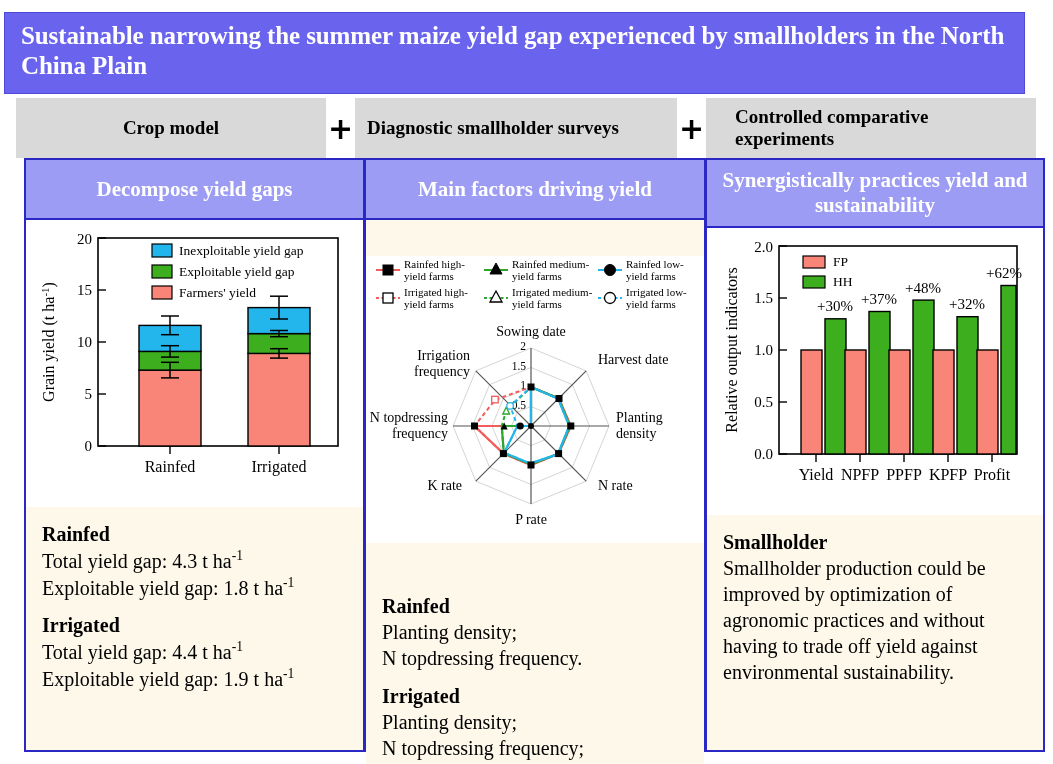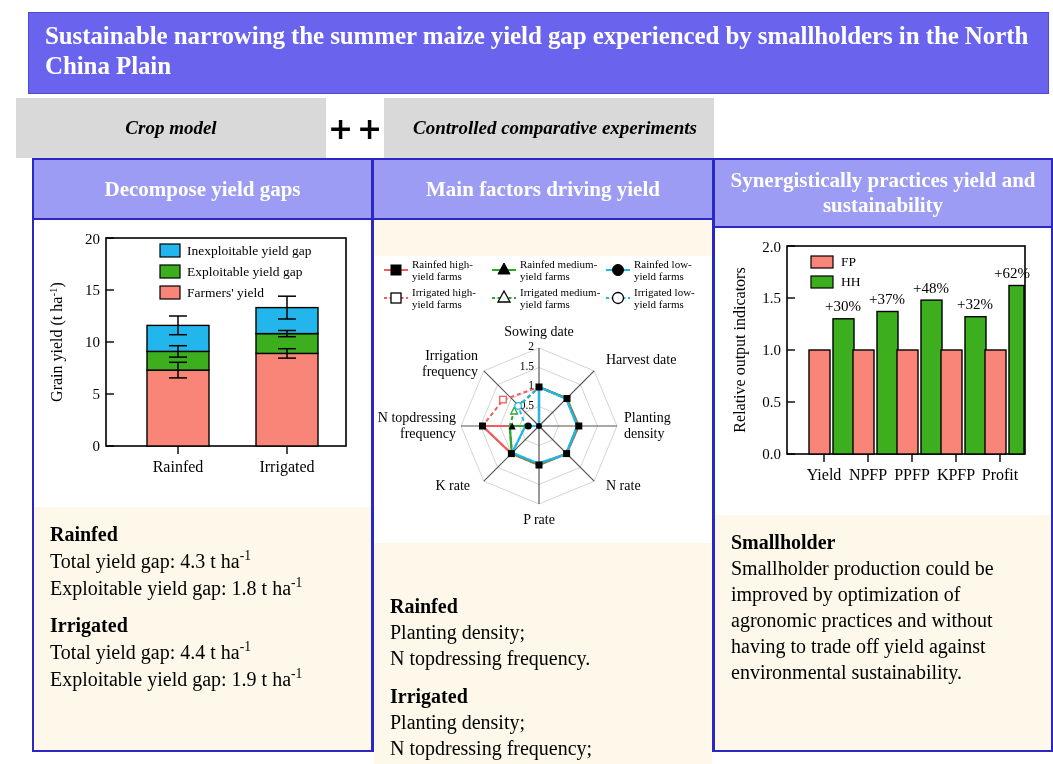--- a/index.html
+++ b/index.html
@@ -2,41 +2,41 @@
 <html><head>
 <meta charset="utf-8">
 <style>
   html,body{margin:0;padding:0;background:#ffffff;}
   body{width:1053px;height:764px;font-family:"Liberation Serif",serif;overflow:hidden;}
 
   .poster{position:relative;width:1053px;height:764px;box-sizing:border-box;}
 
   
   .title-bar{
-    position:absolute;left:28px;top:12px;width:1021px;height:82px;
+    position:absolute;left:4px;top:12px;width:1021px;height:82px;
     background:#6a63ee;color:#ffffff;box-sizing:border-box;
     padding:8px 14px 0 16px;
     font-weight:bold;font-size:25px;line-height:1.18;letter-spacing:-0.1px;
     border:1px solid #4f49d8;
   }
 
   
   .method-strip{position:absolute;left:16px;top:98px;width:1021px;height:60px;
-    display:flex;align-items:stretch;font-style:italic;}
+    display:flex;align-items:stretch;}
   .method-box{background:#d9d9d9;display:flex;align-items:center;justify-content:center;
     text-align:center;font-weight:bold;font-size:19px;line-height:1.15;color:#000;
     padding:2px 8px;box-sizing:border-box;}
   .mb1{width:310px;}
   .mb2{width:322px;justify-content:flex-start;padding-left:12px;text-align:left;}
   .mb3{width:330px;justify-content:flex-start;padding-left:29px;text-align:left;}
   .plus{width:29px;display:flex;align-items:center;justify-content:center;
     font-size:30px;font-weight:bold;color:#000;font-family:"DejaVu Sans",sans-serif;}
 
   
-  .panels{position:absolute;left:32px;top:158px;width:1021px;height:594px;
+  .panels{position:absolute;left:24px;top:158px;width:1021px;height:594px;
     display:flex;box-sizing:border-box;}
   .panel{box-sizing:border-box;border:2.5px solid #2a27c4;background:#fdf8e9;
     display:flex;flex-direction:column;}
   .p1{width:341px;}
   .p2{width:340px;border-left-width:1.5px;border-right-width:1.5px;gap:36px;}
   .p3{width:340px;}
 
   .panel-head{background:#9d9cf4;color:#ffffff;font-weight:bold;font-size:21px;
     line-height:1.18;text-align:center;padding:8px 6px;box-sizing:border-box;
     border-bottom:2.5px solid #2a27c4;min-height:60px;
@@ -67,20 +67,21 @@
 </head>
 <body>
 
 <div class="poster">
 
   <div class="title-bar">Sustainable narrowing the summer maize yield gap experienced by smallholders in the North China Plain</div>
 
   <div class="method-strip">
     <div class="method-box mb1">Crop model</div>
     <div class="plus">+</div>
+    <div class="method-box mb2">Diagnostic smallholder surveys</div>
     <div class="plus">+</div>
     <div class="method-box mb3">Controlled comparative experiments</div>
   </div>
 
   <div class="panels">
 
     <div class="panel p1">
       <div class="panel-head">Decompose yield gaps</div>
 
       <div class="panel-fig">

